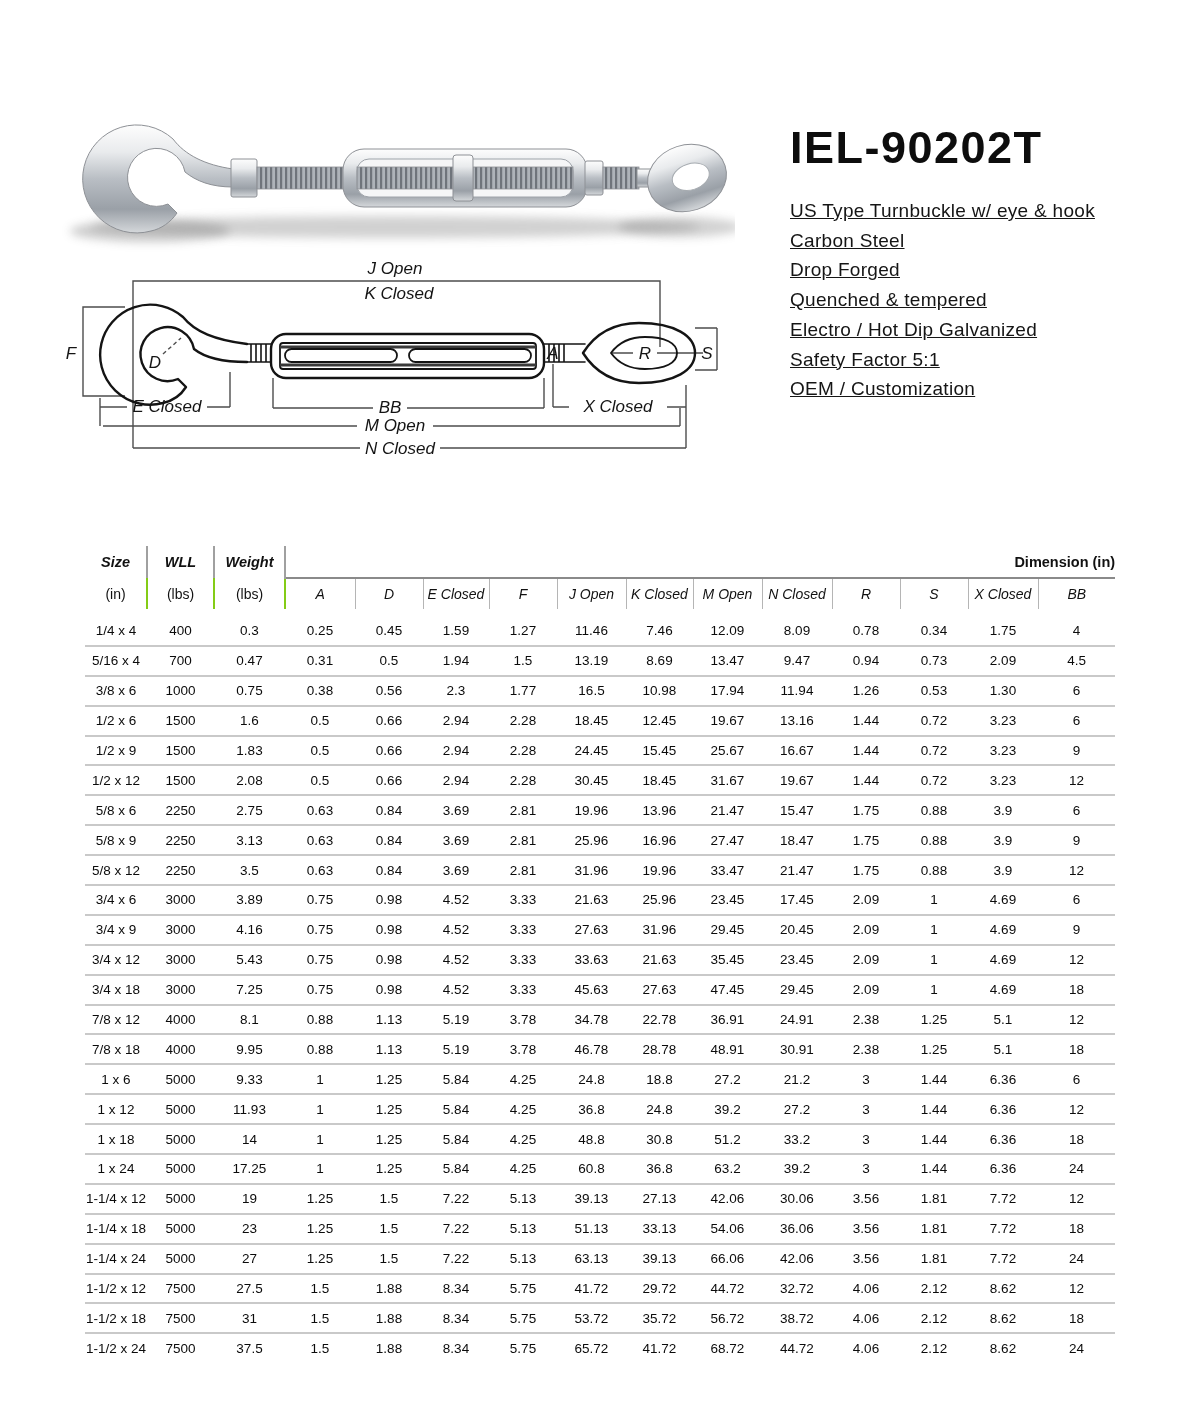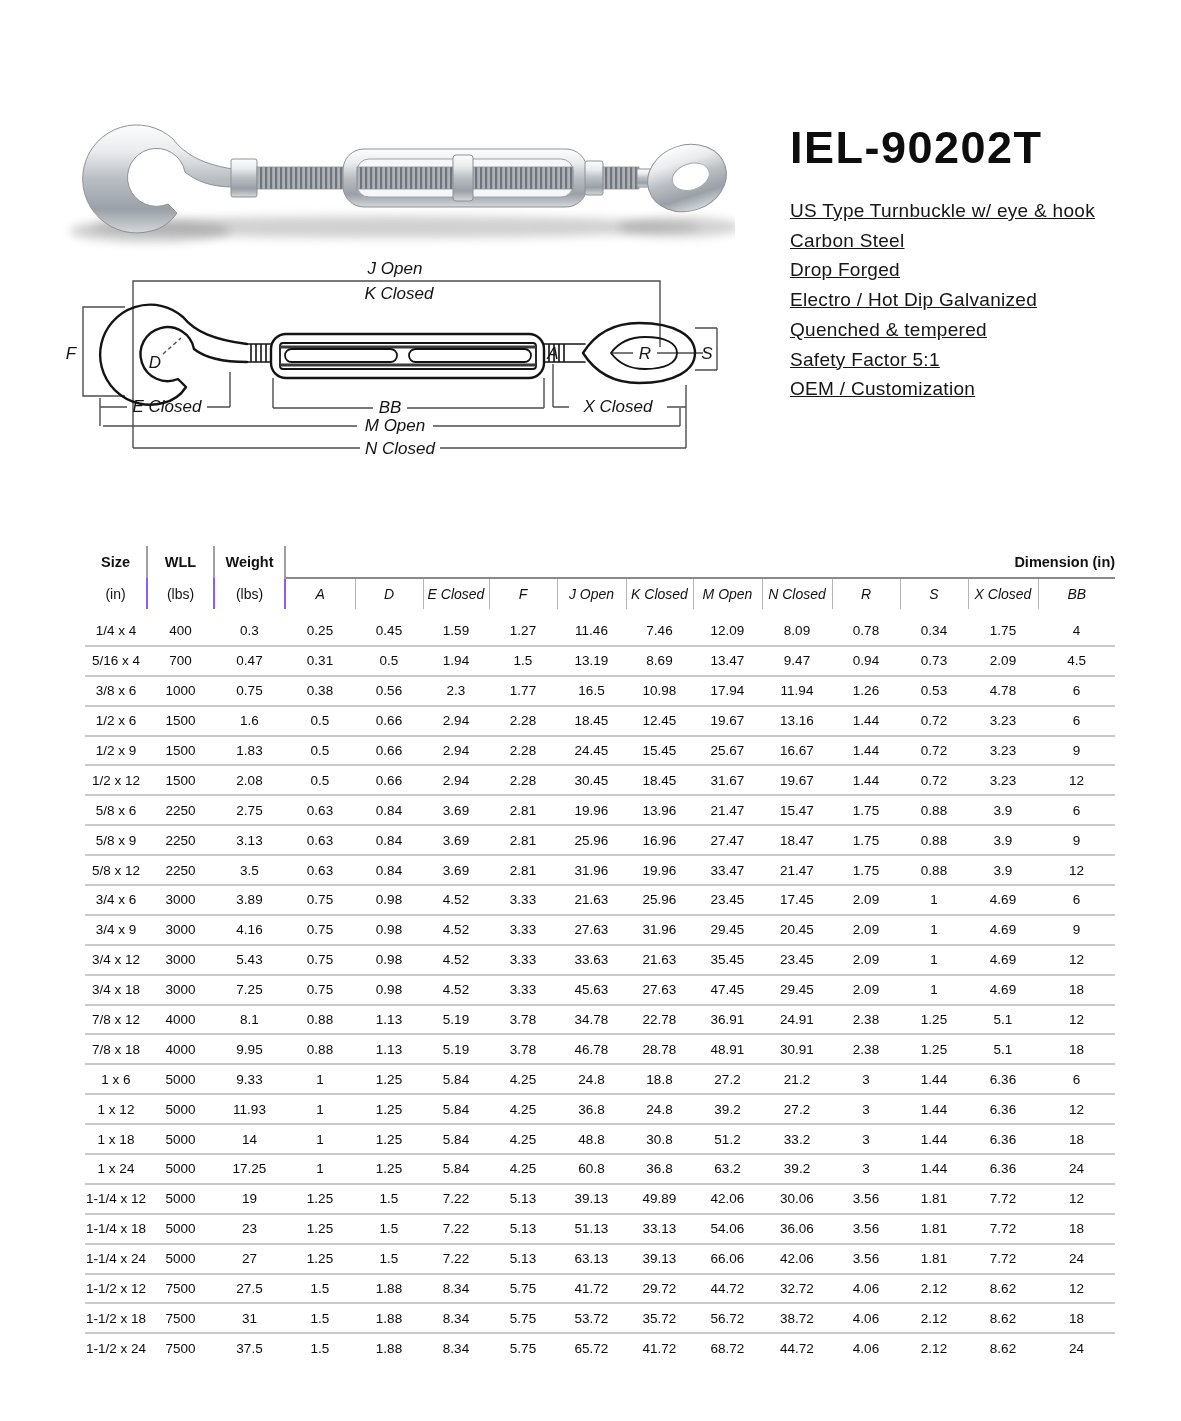--- a/index.html
+++ b/index.html
@@ -17,24 +17,24 @@
   
   .diagram{position:absolute;left:55px;top:250px;}
   .dimline{stroke:#4d4d4d;stroke-width:1.4;fill:none;}
   .part{stroke:#141414;stroke-width:2.4;fill:none;stroke-linejoin:round;stroke-linecap:round;}
   .dlabel{font-family:"Liberation Sans",sans-serif;font-style:italic;font-size:17px;fill:#141414;}
   
   .tablewrap{position:absolute;left:85px;top:546px;}
   table{border-collapse:collapse;table-layout:fixed;width:1030px;}
   th,td{padding:0;text-align:center;vertical-align:middle;font-weight:normal;}
   tr.h1 th{height:31px;font-size:14.5px;font-weight:700;}
-  tr.h1 th.grp{border-right:2px solid #a0a0a0;}
+  tr.h1 th.grp{border-right:2px solid #a0a0a0;font-style:italic;}
   tr.h1 th.dimhead{border-bottom:2px solid #8a8a8a;text-align:right;}
   tr.h2 th{height:30px;font-size:14px;}
-  tr.h2 th.grpu{border-right:2px solid #8b5cf6;}
+  tr.h2 th.grpu{border-right:2px solid #84cc16;}
   tr.h2 th.dimcol{font-style:italic;border-right:1px solid #b5b5b5;}
   tr.h2 th.dimcol:last-child{border-right:none;}
   tr.gap td{height:8px;border:none;}
   tbody td{height:27.9px;font-size:13.5px;border-bottom:2px solid #c9c9c9;color:#0b0b0b;}
   tbody tr:last-child td{border-bottom:none;margin-left:28px;}
 </style>
 </head>
 <body>
 
 <svg class="photo" width="680" height="152" viewBox="0 0 680 152">
@@ -77,22 +77,22 @@
     </g>
   </g>
 </svg>
 
 <div class="titleblock">
   <h1 class="model">IEL-90202T</h1>
   <div class="features">
     <div class="feat">US Type Turnbuckle w/ eye &amp; hook</div>
     <div class="feat">Carbon Steel</div>
     <div class="feat">Drop Forged</div>
+    <div class="feat">Quenched &amp; tempered</div>
     <div class="feat">Electro / Hot Dip Galvanized</div>
-    <div class="feat">Quenched &amp; tempered</div>
     <div class="feat">Safety Factor 5:1</div>
     <div class="feat">OEM / Customization</div>
   </div>
 </div>
 
 <svg class="diagram" width="680" height="225" viewBox="0 0 680 225">
 
   <g class="dimline">
 
     <path d="M 78 198 L 78 31 L 605 31 L 605 97"></path>
@@ -235,21 +235,21 @@
           <td>0.38</td>
           <td>0.56</td>
           <td>2.3</td>
           <td>1.77</td>
           <td>16.5</td>
           <td>10.98</td>
           <td>17.94</td>
           <td>11.94</td>
           <td>1.26</td>
           <td>0.53</td>
-          <td>4.78</td>
+          <td>1.30</td>
           <td>6</td>
         </tr>
         <tr>
           <td>1/2 x 6</td>
           <td>1500</td>
           <td>1.6</td>
           <td>0.5</td>
           <td>0.66</td>
           <td>2.94</td>
           <td>2.28</td>
@@ -519,21 +519,21 @@
         </tr>
         <tr>
           <td>1-1/4 x 12</td>
           <td>5000</td>
           <td>19</td>
           <td>1.25</td>
           <td>1.5</td>
           <td>7.22</td>
           <td>5.13</td>
           <td>39.13</td>
-          <td>49.89</td>
+          <td>27.13</td>
           <td>42.06</td>
           <td>30.06</td>
           <td>3.56</td>
           <td>1.81</td>
           <td>7.72</td>
           <td>12</td>
         </tr>
         <tr>
           <td>1-1/4 x 18</td>
           <td>5000</td>

